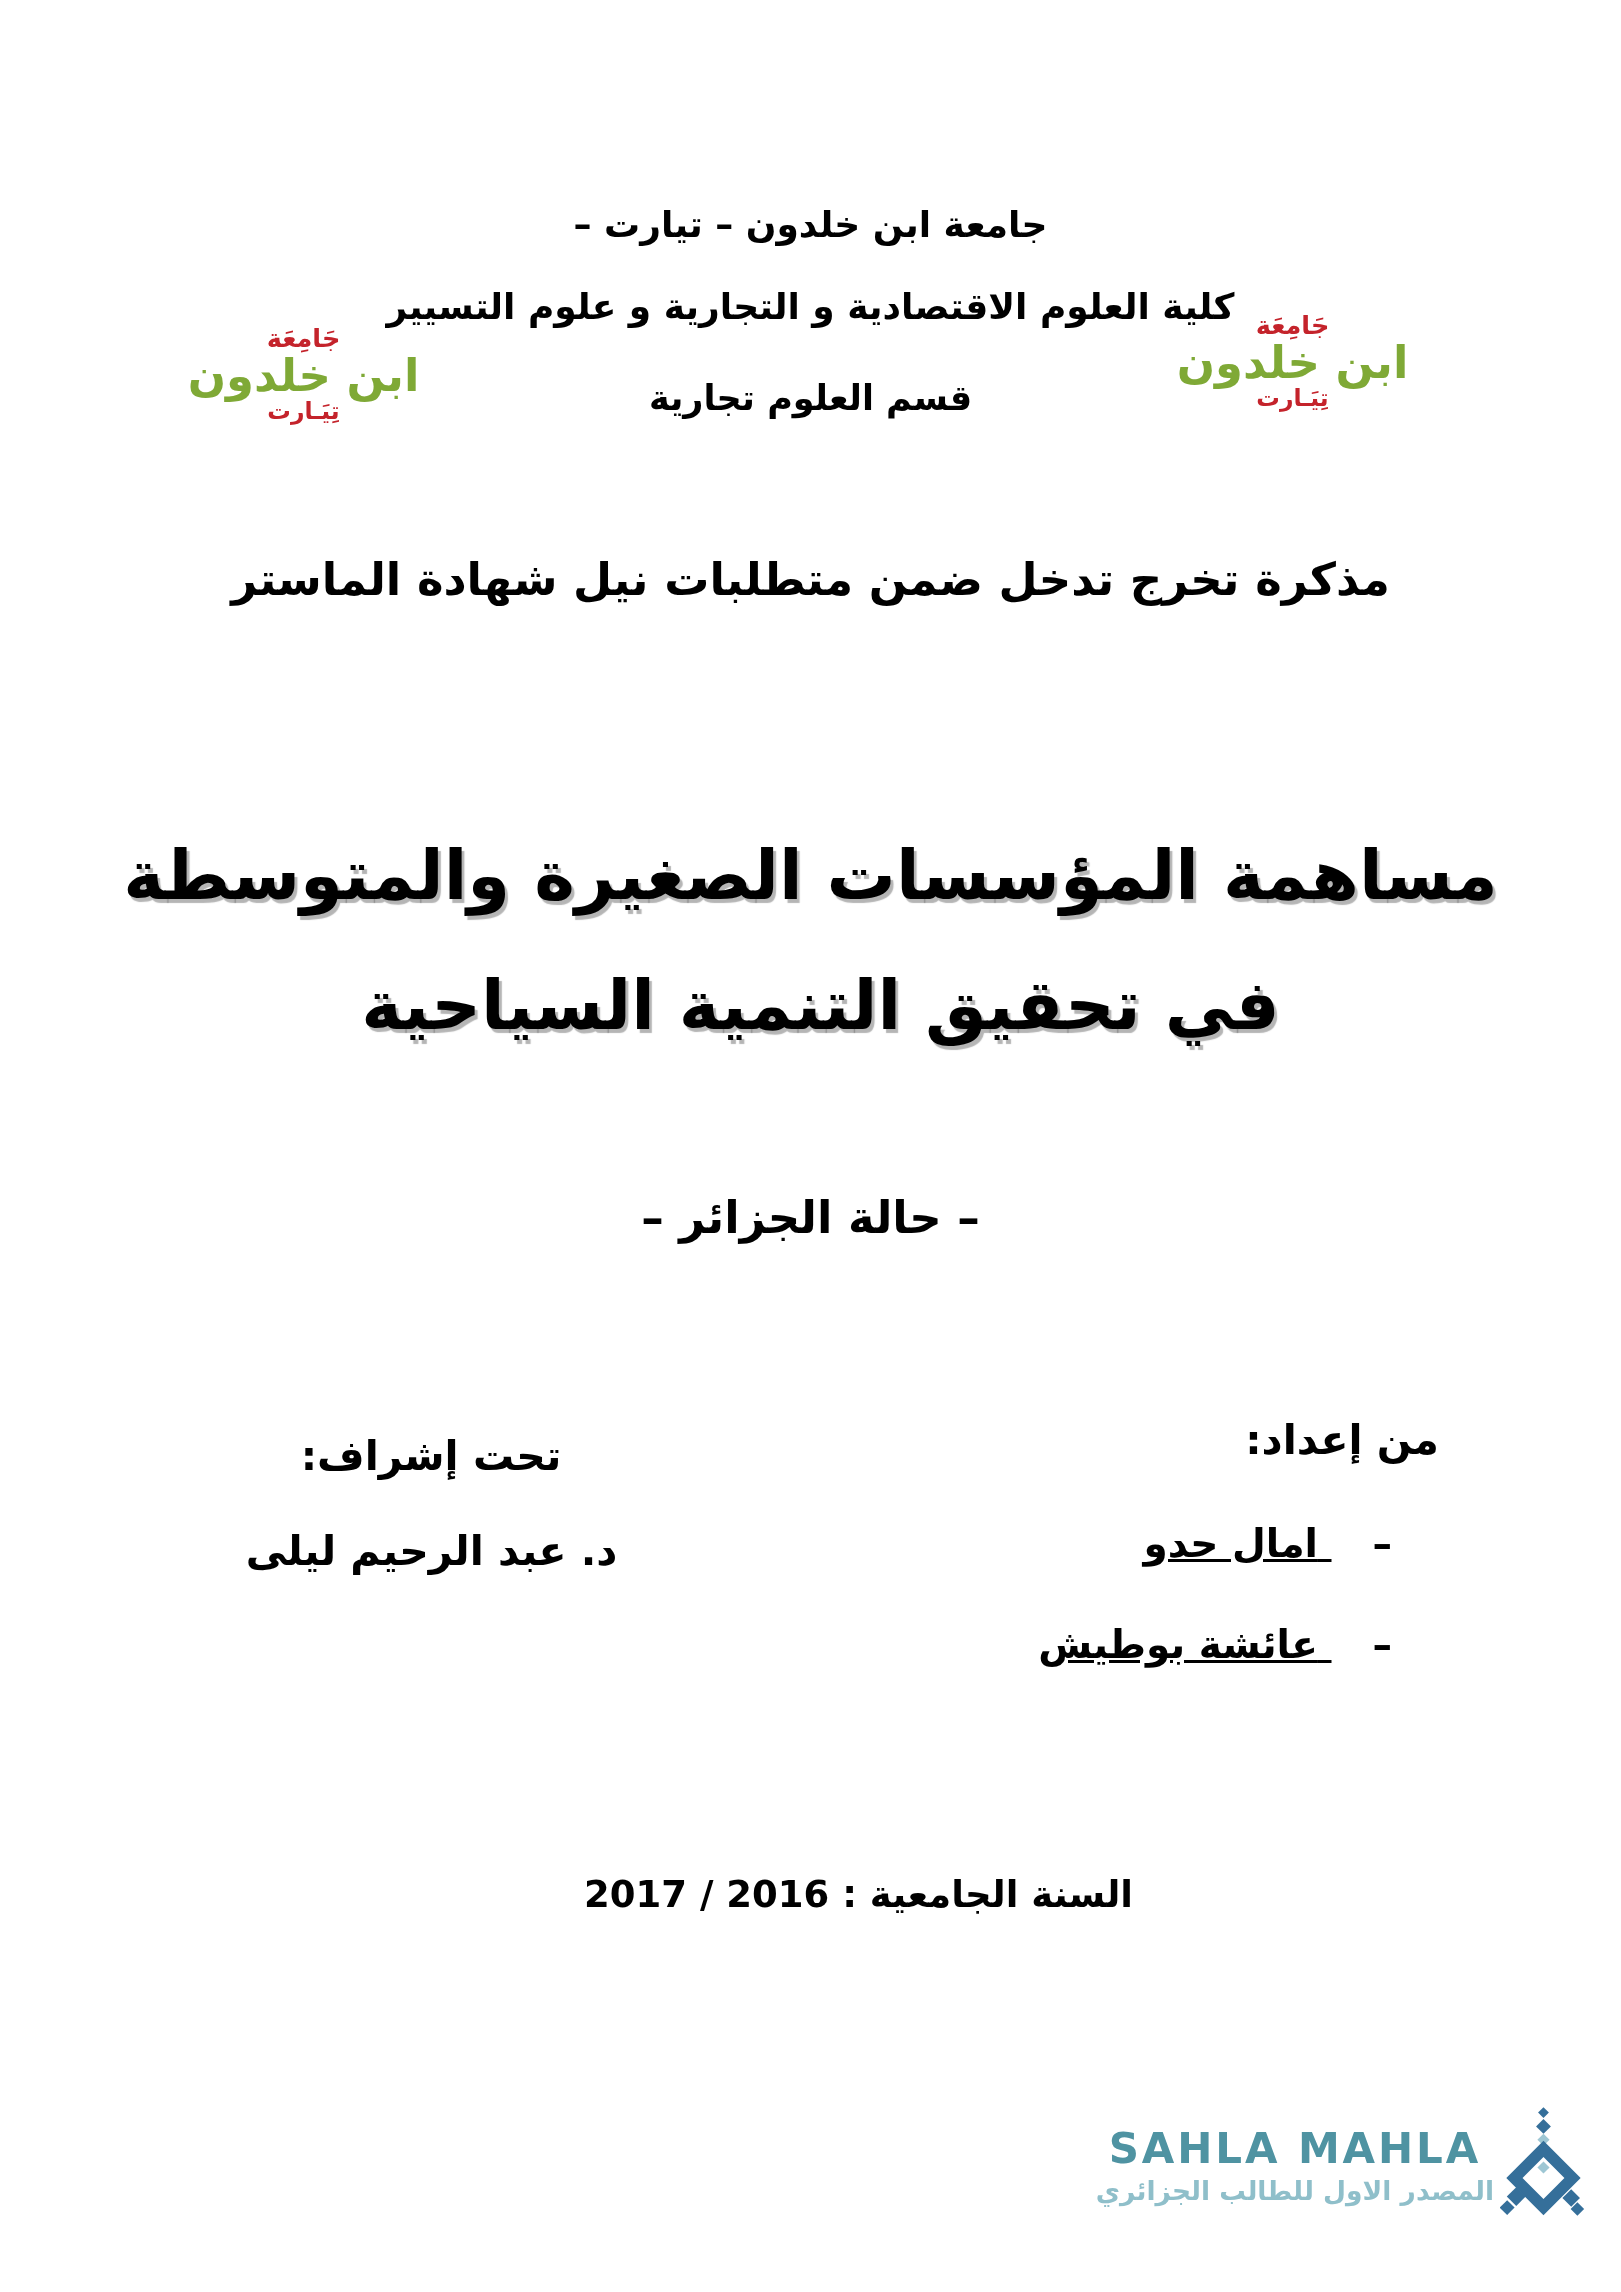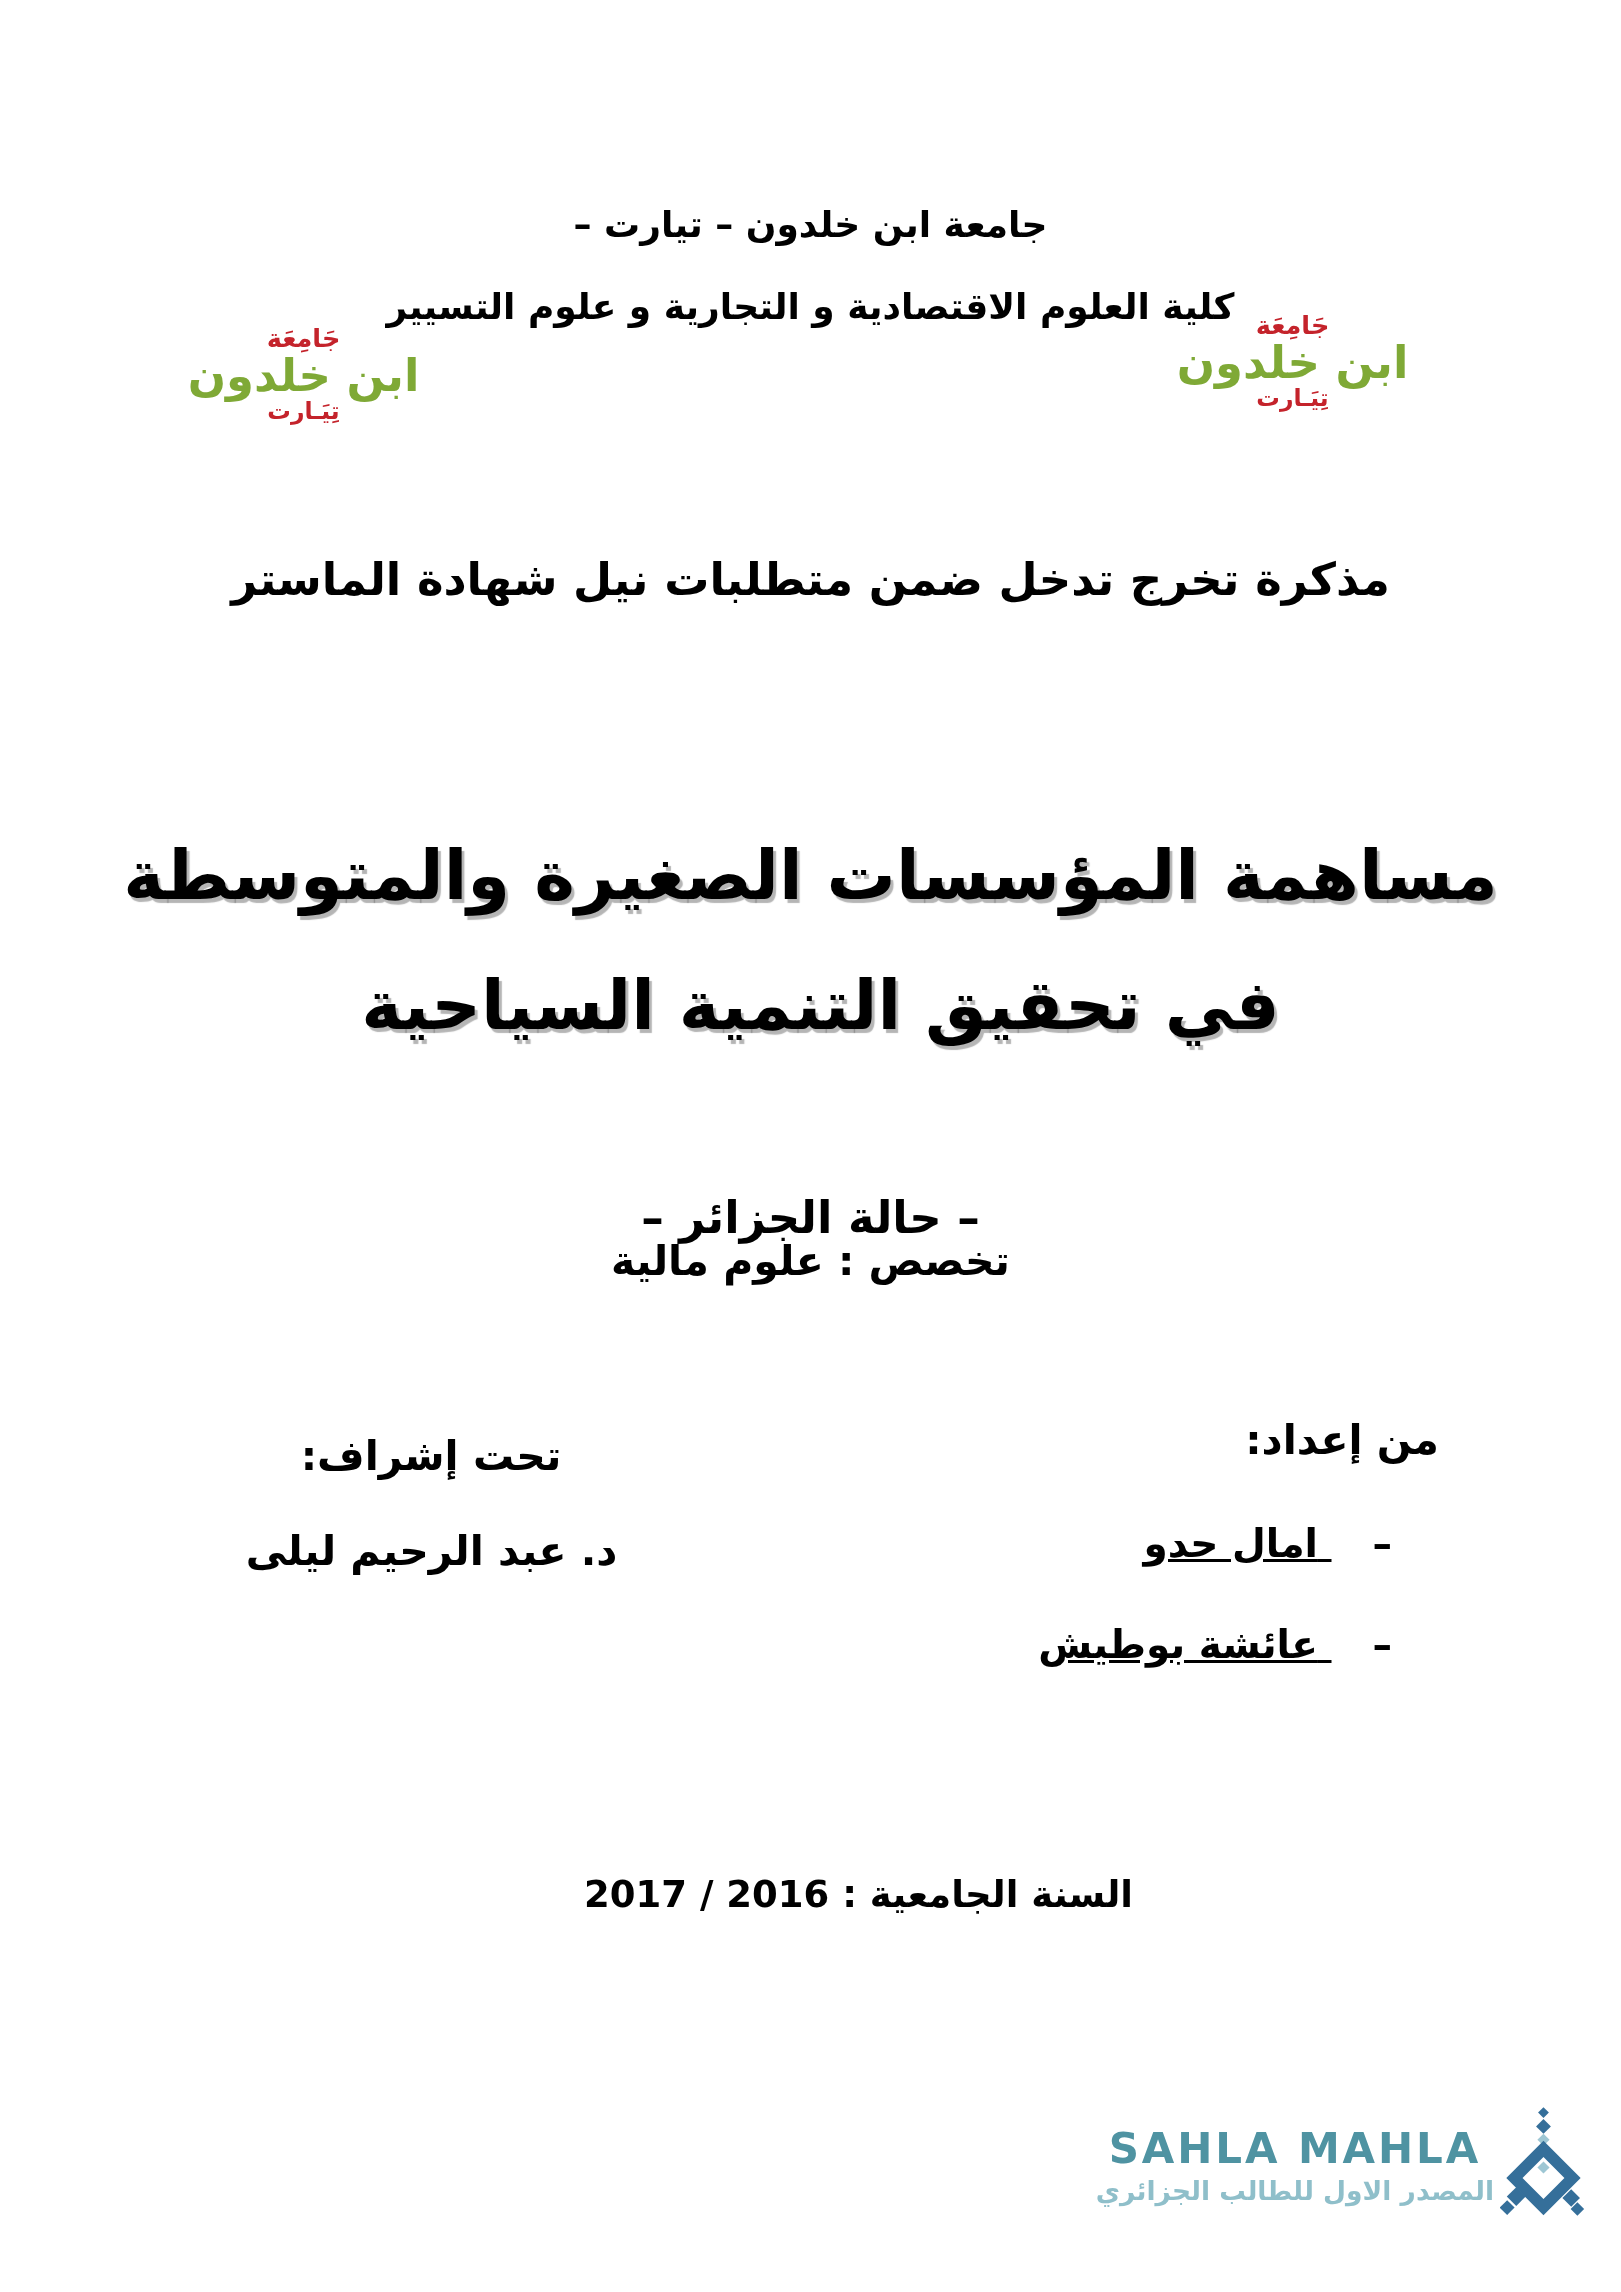--- a/index.html
+++ b/index.html
@@ -55,40 +55,40 @@
   .wm-tagline{color:#8fbfca;font-size:26.5px;font-weight:bold;margin-top:5.9px;direction:rtl;}
   .wm-emblem{width:86px;height:120px;}
 </style>
 </head>
 <body>
 
 <div class="page">
 
   <div class="abs center-line uni-line">جامعة ابن خلدون  – تيارت –</div>
   <div class="abs center-line faculty-line">كلية العلوم الاقتصادية و التجارية و علوم التسيير</div>
+  <div class="abs center-line dept-line">قسم العلوم تجارية</div>
 
   <div class="abs uni-logo logo-left">
     <span class="logo-top">جَامِعَة</span>
     <span class="logo-mid">ابن خلدون</span>
     <span class="logo-bot">تِيَـارت</span>
   </div>
 
   <div class="abs uni-logo logo-right">
     <span class="logo-top">جَامِعَة</span>
     <span class="logo-mid">ابن خلدون</span>
     <span class="logo-bot">تِيَـارت</span>
   </div>
 
   <div class="abs center-line memo-line">مذكرة تخرج تدخل ضمن متطلبات نيل شهادة الماستر</div>
 
   <div class="abs title-line title-1">مساهمة المؤسسات الصغيرة والمتوسطة</div>
   <div class="abs title-line title-2">في تحقيق التنمية السياحية</div>
 
   <div class="abs center-line case-line">– حالة الجزائر –</div>
-  <div class="abs center-line spec-line">تخصص : علوم مالية</div>
 
   <div class="abs prepared-label">من إعداد:</div>
 
   <div class="abs name-row name-row-1">
     <span class="dash">–</span>
     <span>امال حدو</span>
   </div>
   <div class="abs name-row name-row-2">
     <span class="dash">–</span>
     <span>عائشة بوطيش</span>

